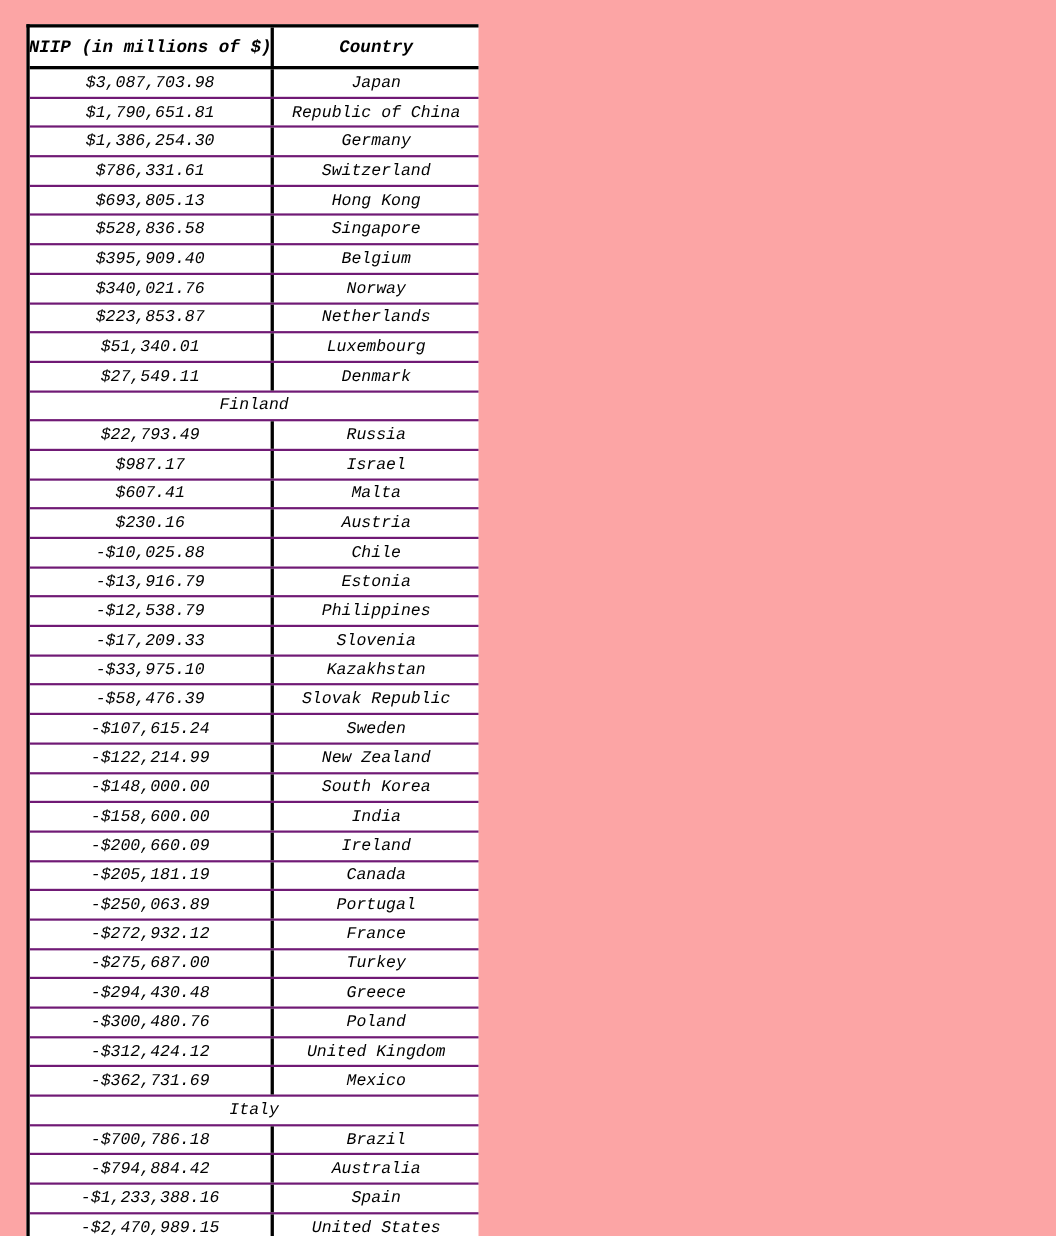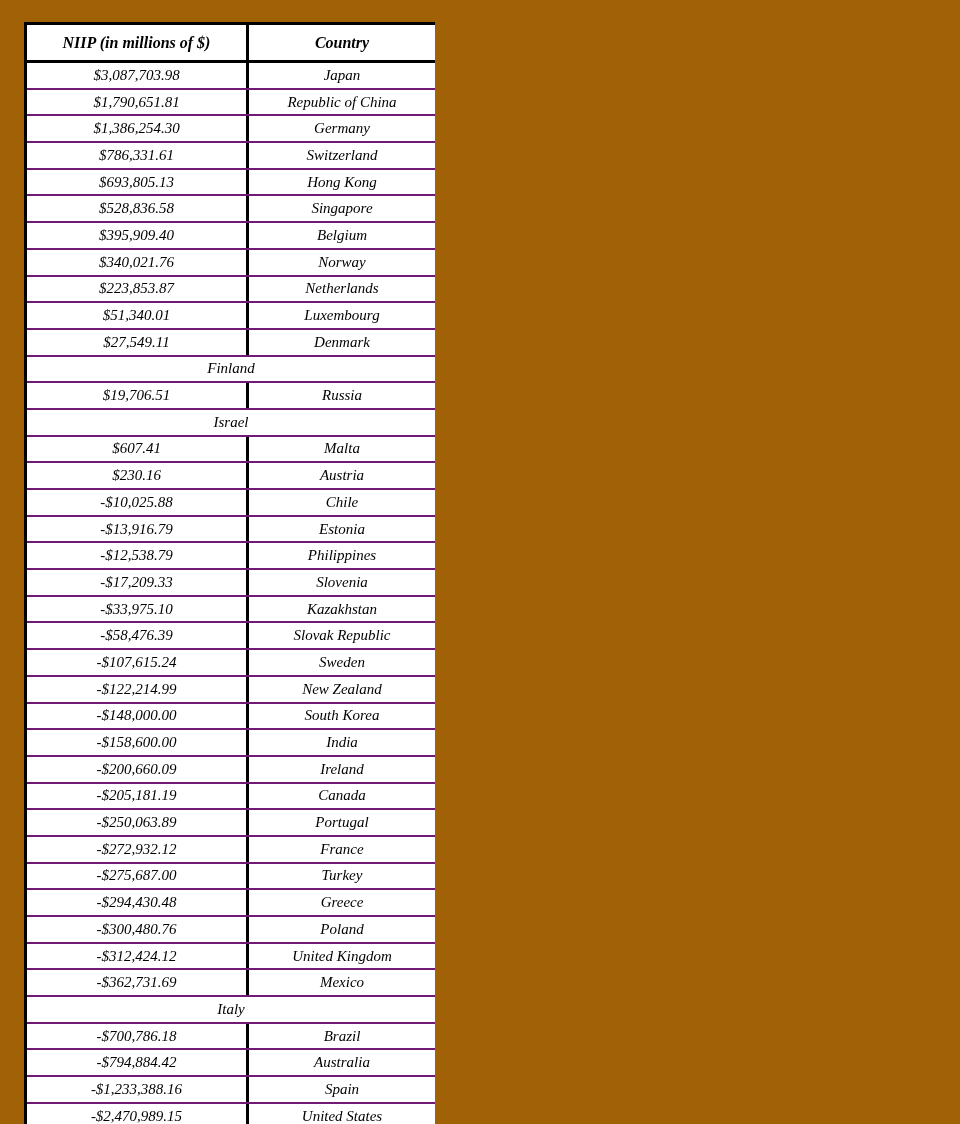--- a/index.html
+++ b/index.html
@@ -4,23 +4,23 @@
 <style>
   html, body {
     margin: 0;
     padding: 0;
     background: #ffffff;
   }
   .canvas {
     position: relative;
     width: 960px;
     height: 1124px;
-    background: #a16207;
+    background: #fca5a5;
     overflow: hidden;
-    font-family: Liberation Serif, serif;
+    font-family: Liberation Mono, monospace;
     color: #000000;
   }
   .niip-table {
     position: absolute;
     left: 24px;
     top: 22px;
     width: 408px;
     border-top: 3px solid #000000;
     border-left: 3px solid #000000;
     background: #ffffff;
@@ -114,24 +114,25 @@
           <div class="cell c2">Luxembourg</div>
         </div>
         <div class="row data-row">
           <div class="cell c1">$27,549.11</div>
           <div class="cell c2">Denmark</div>
         </div>
         <div class="row data-row">
           <div class="cell c2">Finland</div>
         </div>
         <div class="row data-row">
-          <div class="cell c1">$19,706.51</div>
+          <div class="cell c1">$22,793.49</div>
           <div class="cell c2">Russia</div>
         </div>
         <div class="row data-row">
+          <div class="cell c1">$987.17</div>
           <div class="cell c2">Israel</div>
         </div>
         <div class="row data-row">
           <div class="cell c1">$607.41</div>
           <div class="cell c2">Malta</div>
         </div>
         <div class="row data-row">
           <div class="cell c1">$230.16</div>
           <div class="cell c2">Austria</div>
         </div>

